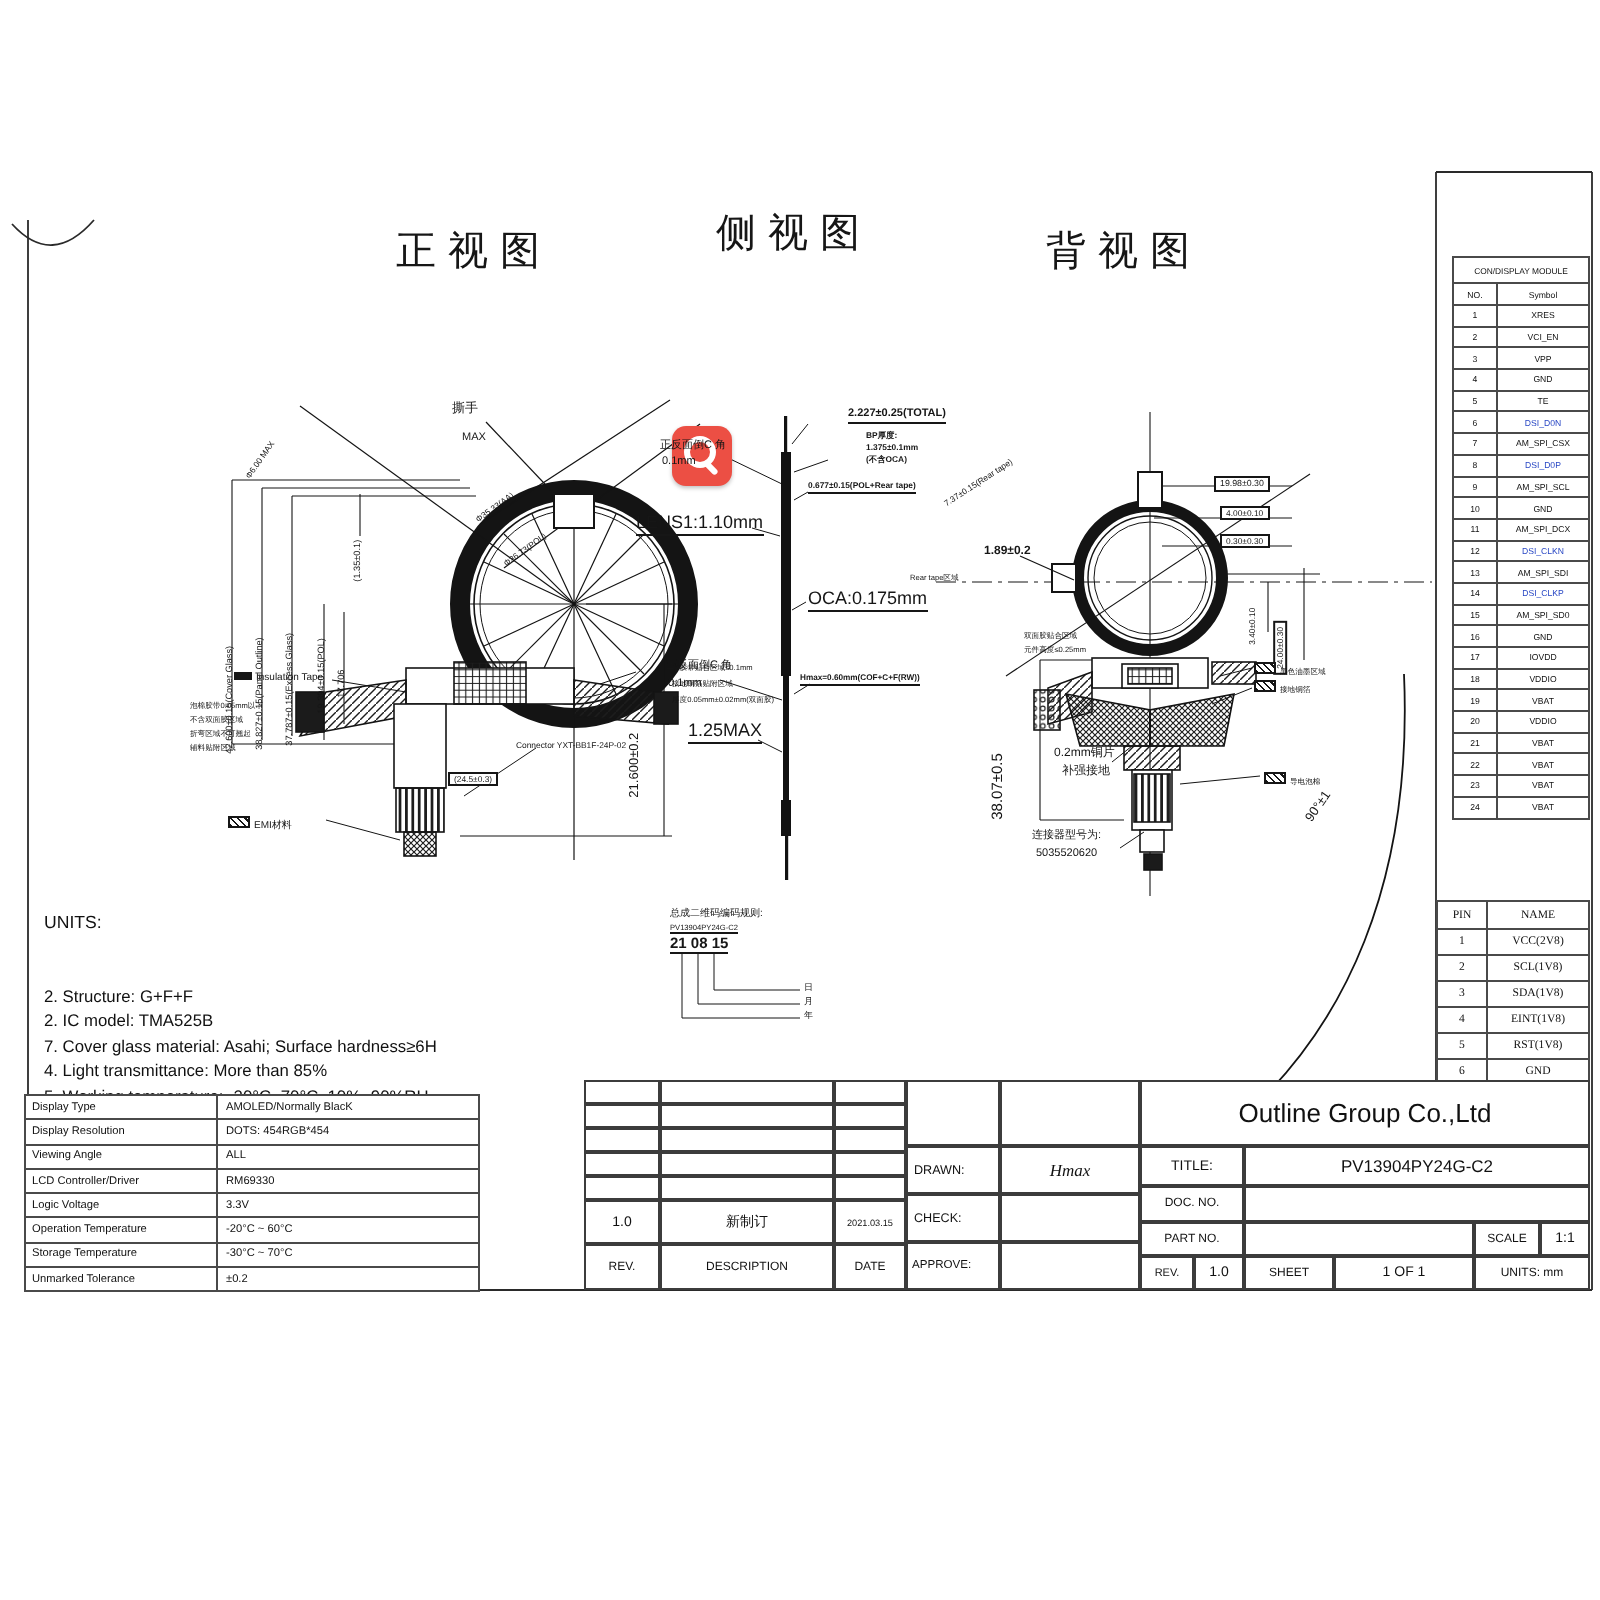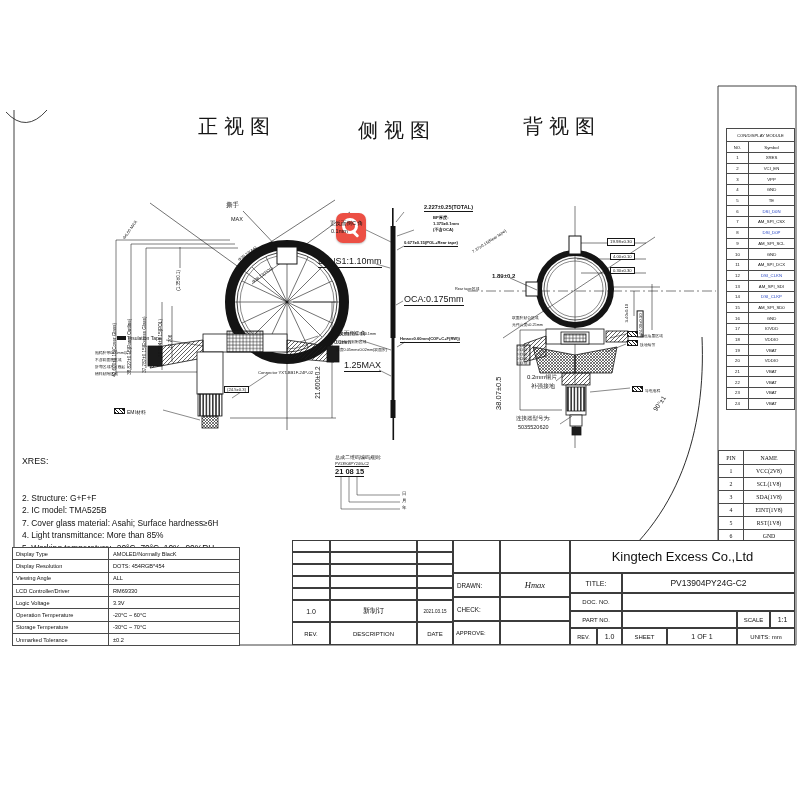--- a/index.html
+++ b/index.html
@@ -181,30 +181,30 @@
     </g>
 
     <g stroke="#141414" stroke-width="0.5" fill="none">
       <path d="M341,477 V509 H400"></path>
       <path d="M349,477 V502 H400"></path>
       <path d="M357,477 V495 H400"></path>
     </g>
   </svg>
 
   <div class="lbl" style="left:198px;top:116px;font-size:20px;letter-spacing:6px;">正视图</div>
-  <div class="lbl" style="left:358px;top:120px;font-size:20px;letter-spacing:6px;">侧视图</div>
+  <div class="lbl" style="left:358px;top:107px;font-size:20px;letter-spacing:6px;">侧视图</div>
   <div class="lbl" style="left:523px;top:116px;font-size:20px;letter-spacing:6px;">背视图</div>
 
   <div id="badge">
     <div class="ring"></div>
     <div class="handle"></div>
   </div>
 
   <div id="notes">
-    <div class="nt bold" style="font-weight:normal;">XRES:</div>
+    <div class="nt bold" style="font-weight:normal;">UNITS:</div>
     <div id="notes-list"><div>2. Structure: G+F+F</div><div>2. IC model: TMA525B</div><div>7. Cover glass material: Asahi; Surface hardness≥6H</div><div>4. Light transmittance: More than 85%</div><div>5. Working temperature: -20°C~70°C, 10%~90%RH</div><div>    Storage temperature: -20°C~70°C, 40%~65%RH</div><div>6. Match ROHS standard</div><div>7. General tolerance: ±0.2mm</div></div>
   </div>
 
   <table class="tbl" id="spec-table" style="left:12px;top:547px;width:228px;font-size:5.6px;">
     <tbody id="spec-body">
         <tr>
           <td style="width: 92px; height: 11.3px; text-align: left; padding-left: 3px;">Display Type</td>
           <td style="text-align: left; padding-left: 4px;">AMOLED/Normally BlacK</td>
         </tr>
         <tr>
@@ -469,21 +469,21 @@
       <div class="cell" style="left: 330px; top: 622px; width: 87px; height: 23px; font-size: 6px;">DESCRIPTION</div>
       <div class="cell" style="left: 417px; top: 622px; width: 36px; height: 23px; font-size: 6px;">DATE</div>
       <div class="cell" style="left: 453px; top: 540px; width: 47px; height: 33px; font-size: 6px;"></div>
       <div class="cell" style="left: 500px; top: 540px; width: 70px; height: 33px; font-size: 6px;"></div>
       <div class="cell" style="left: 453px; top: 573px; width: 47px; height: 24px; font-size: 6.3px; justify-content: flex-start; padding-left: 3px;">DRAWN:</div>
       <div class="cell" style="left: 500px; top: 573px; width: 70px; height: 24px; font-size: 8.5px; font-family: &quot;Liberation Serif&quot;, serif; font-style: italic;">Hmax</div>
       <div class="cell" style="left: 453px; top: 597px; width: 47px; height: 24px; font-size: 6.3px; justify-content: flex-start; padding-left: 3px;">CHECK:</div>
       <div class="cell" style="left: 500px; top: 597px; width: 70px; height: 24px; font-size: 6px;"></div>
       <div class="cell" style="left: 453px; top: 621px; width: 47px; height: 24px; font-size: 5.8px; justify-content: flex-start; padding-left: 2px;">APPROVE:</div>
       <div class="cell" style="left: 500px; top: 621px; width: 70px; height: 24px; font-size: 6px;"></div>
-      <div class="cell" style="left: 570px; top: 540px; width: 225px; height: 33px; font-size: 13px;">Kingtech Excess Co.,Ltd</div>
+      <div class="cell" style="left: 570px; top: 540px; width: 225px; height: 33px; font-size: 13px;">Outline Group Co.,Ltd</div>
       <div class="cell" style="left: 570px; top: 573px; width: 52px; height: 20px; font-size: 7px;">TITLE:</div>
       <div class="cell" style="left: 622px; top: 573px; width: 173px; height: 20px; font-size: 8.5px;">PV13904PY24G-C2</div>
       <div class="cell" style="left: 570px; top: 593px; width: 52px; height: 18px; font-size: 6px;">DOC. NO.</div>
       <div class="cell" style="left: 622px; top: 593px; width: 173px; height: 18px; font-size: 6px;"></div>
       <div class="cell" style="left: 570px; top: 611px; width: 52px; height: 17px; font-size: 6px;">PART NO.</div>
       <div class="cell" style="left: 622px; top: 611px; width: 115px; height: 17px; font-size: 6px;"></div>
       <div class="cell" style="left: 737px; top: 611px; width: 33px; height: 17px; font-size: 6px;">SCALE</div>
       <div class="cell" style="left: 770px; top: 611px; width: 25px; height: 17px; font-size: 7px;">1:1</div>
       <div class="cell" style="left: 570px; top: 628px; width: 27px; height: 17px; font-size: 5.5px;">REV.</div>
       <div class="cell" style="left: 597px; top: 628px; width: 25px; height: 17px; font-size: 7px;">1.0</div>

